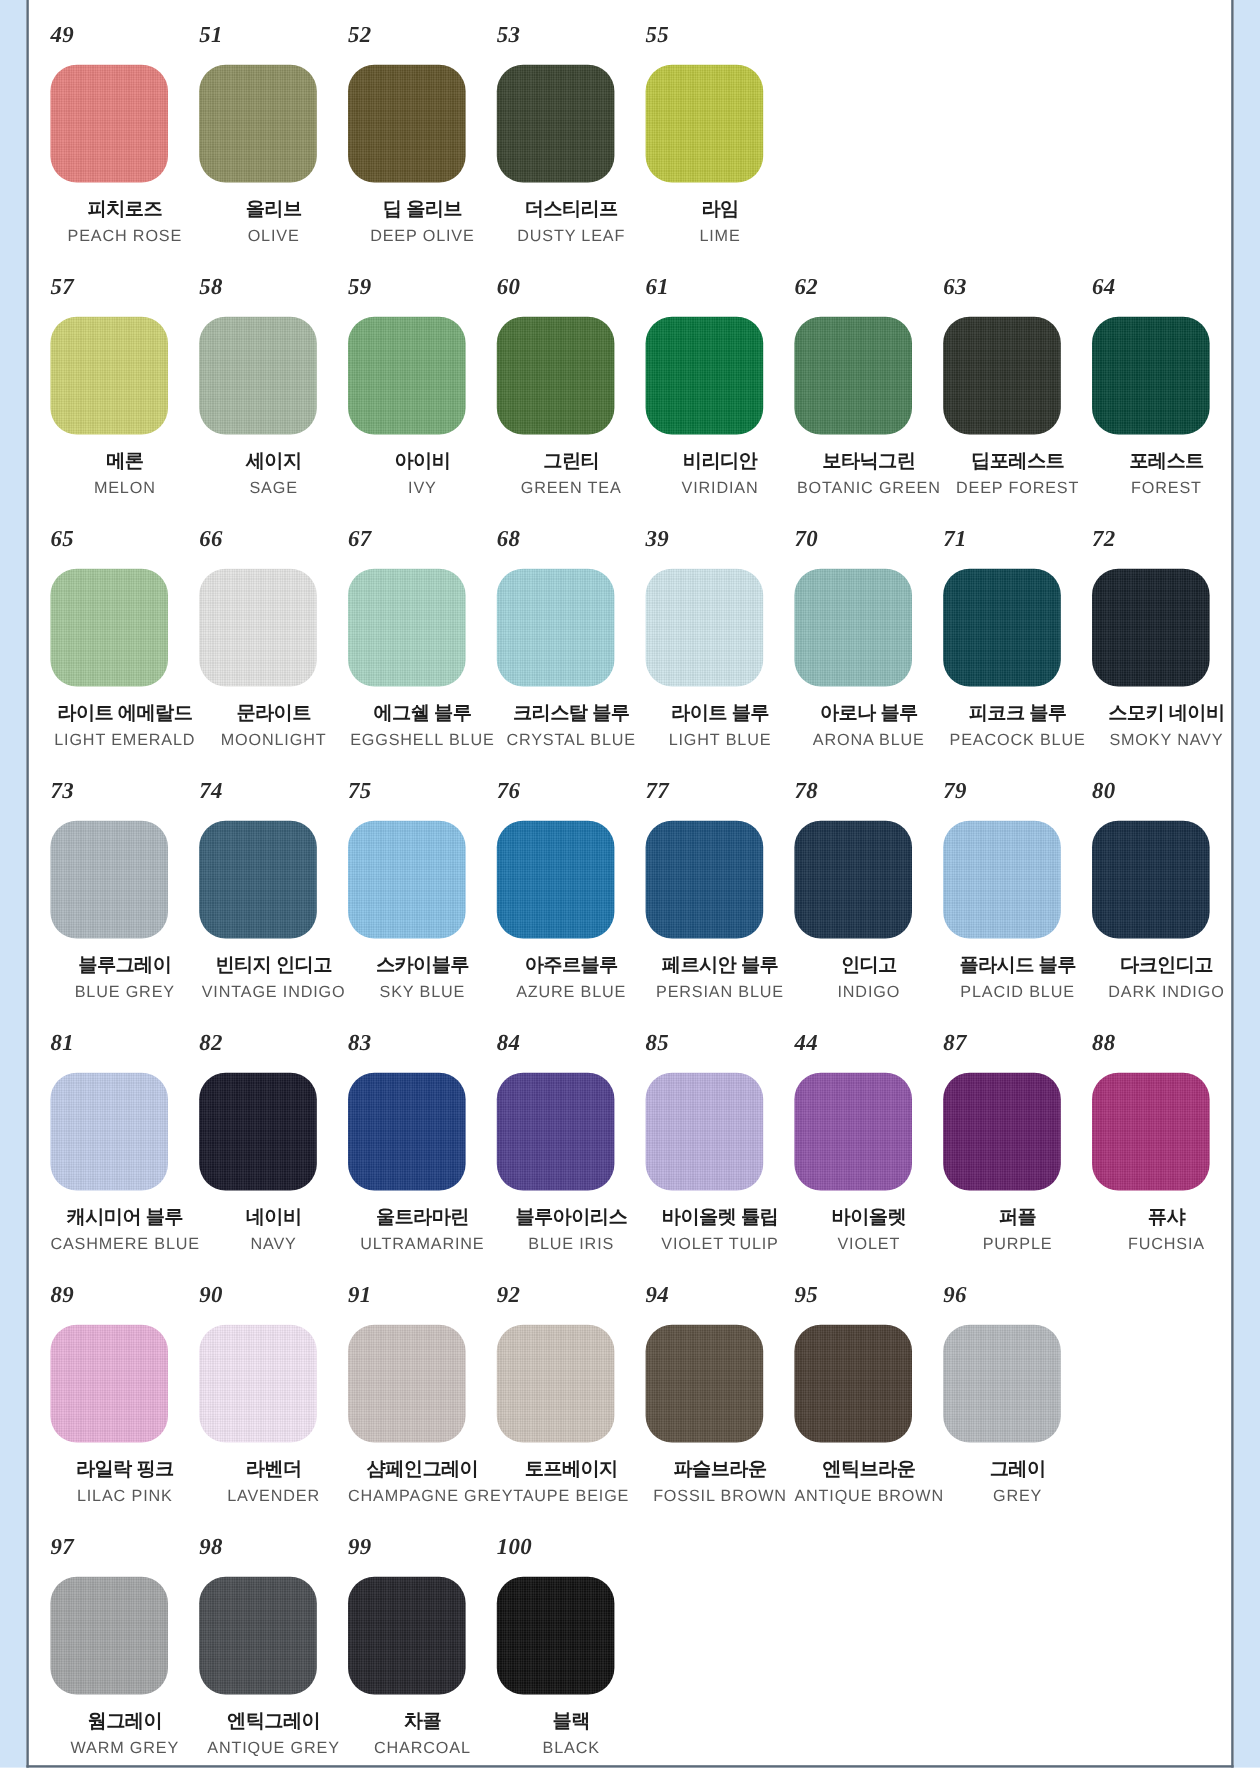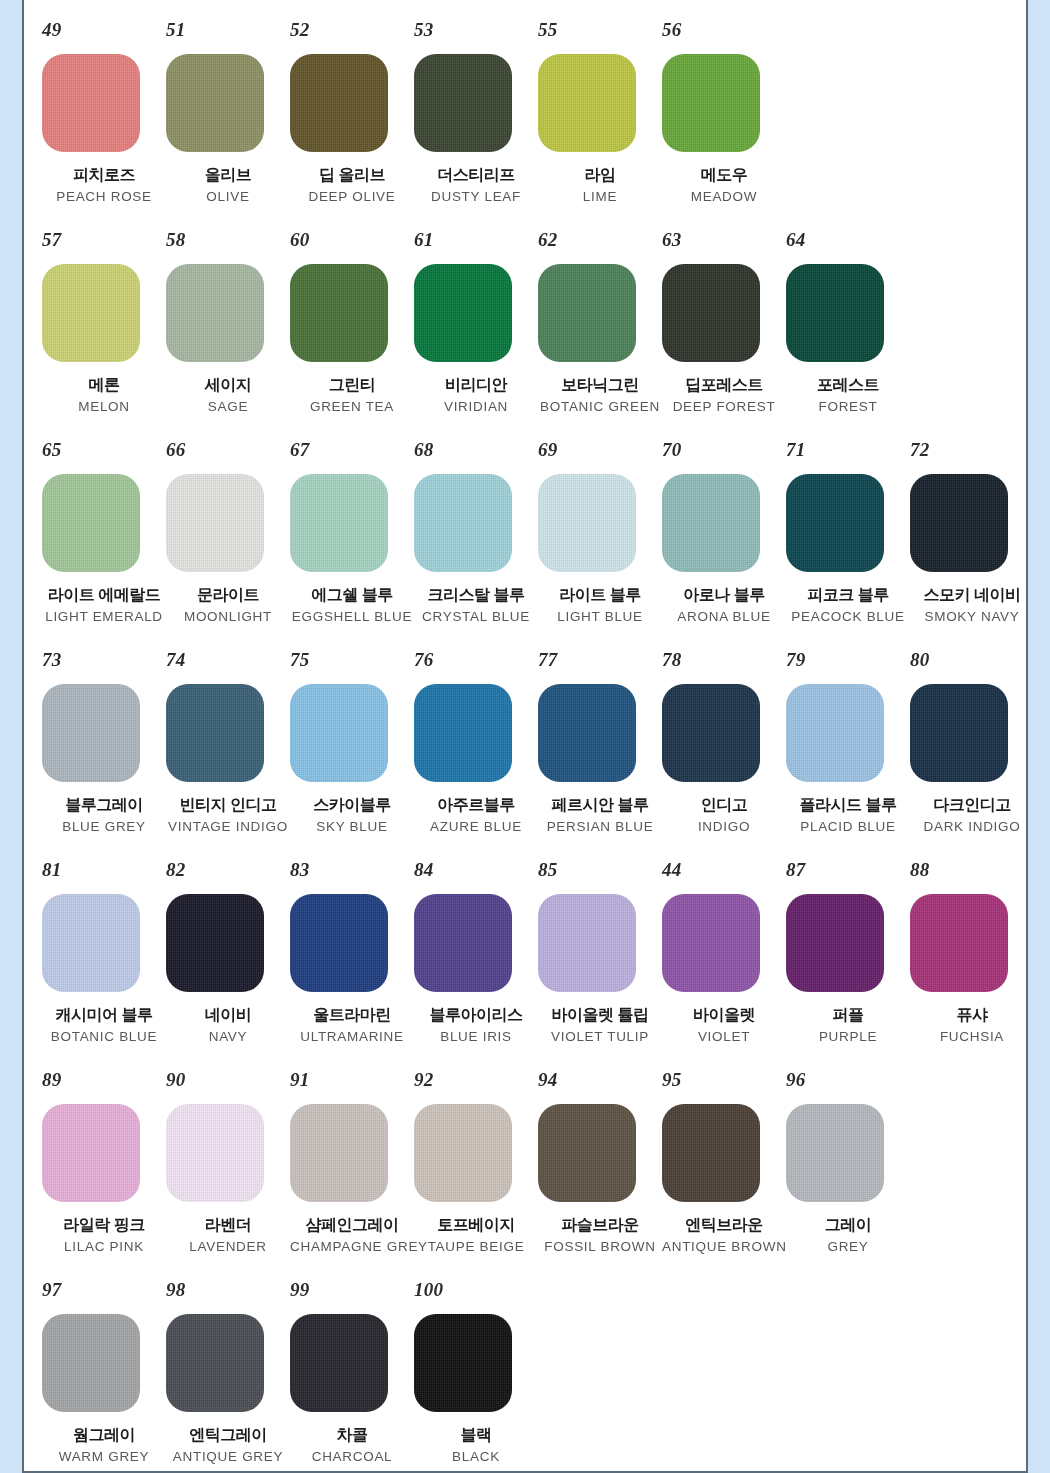--- a/index.html
+++ b/index.html
@@ -127,41 +127,41 @@
           <div class="swatch-chip" style="background-color: rgb(59, 69, 49);"></div>
           <div class="swatch-name-ko">더스티리프</div>
           <div class="swatch-name-en">DUSTY LEAF</div>
         </div>
         <div class="swatch-cell">
           <div class="swatch-num">55</div>
           <div class="swatch-chip" style="background-color: rgb(188, 198, 66);"></div>
           <div class="swatch-name-ko">라임</div>
           <div class="swatch-name-en">LIME</div>
         </div>
-        <div class="swatch-cell">
-          <div class="swatch-num">56</div>
-          <div class="swatch-chip" style="background-color: rgb(104, 168, 58);"></div>
-          <div class="swatch-name-ko">메도우</div>
-          <div class="swatch-name-en">MEADOW</div>
-        </div>
       </div>
       <div class="swatch-row">
         <div class="swatch-cell">
           <div class="swatch-num">57</div>
           <div class="swatch-chip" style="background-color: rgb(204, 209, 115);"></div>
           <div class="swatch-name-ko">메론</div>
           <div class="swatch-name-en">MELON</div>
         </div>
         <div class="swatch-cell">
           <div class="swatch-num">58</div>
           <div class="swatch-chip" style="background-color: rgb(167, 184, 163);"></div>
           <div class="swatch-name-ko">세이지</div>
           <div class="swatch-name-en">SAGE</div>
         </div>
         <div class="swatch-cell">
+          <div class="swatch-num">59</div>
+          <div class="swatch-chip" style="background-color: rgb(118, 171, 119);"></div>
+          <div class="swatch-name-ko">아이비</div>
+          <div class="swatch-name-en">IVY</div>
+        </div>
+        <div class="swatch-cell">
           <div class="swatch-num">60</div>
           <div class="swatch-chip" style="background-color: rgb(74, 114, 56);"></div>
           <div class="swatch-name-ko">그린티</div>
           <div class="swatch-name-en">GREEN TEA</div>
         </div>
         <div class="swatch-cell">
           <div class="swatch-num">61</div>
           <div class="swatch-chip" style="background-color: rgb(6, 118, 61);"></div>
           <div class="swatch-name-ko">비리디안</div>
           <div class="swatch-name-en">VIRIDIAN</div>
@@ -204,21 +204,21 @@
           <div class="swatch-name-ko">에그쉘 블루</div>
           <div class="swatch-name-en">EGGSHELL BLUE</div>
         </div>
         <div class="swatch-cell">
           <div class="swatch-num">68</div>
           <div class="swatch-chip" style="background-color: rgb(160, 210, 217);"></div>
           <div class="swatch-name-ko">크리스탈 블루</div>
           <div class="swatch-name-en">CRYSTAL BLUE</div>
         </div>
         <div class="swatch-cell">
-          <div class="swatch-num">69</div>
+          <div class="swatch-num">39</div>
           <div class="swatch-chip" style="background-color: rgb(206, 228, 234);"></div>
           <div class="swatch-name-ko">라이트 블루</div>
           <div class="swatch-name-en">LIGHT BLUE</div>
         </div>
         <div class="swatch-cell">
           <div class="swatch-num">70</div>
           <div class="swatch-chip" style="background-color: rgb(143, 188, 185);"></div>
           <div class="swatch-name-ko">아로나 블루</div>
           <div class="swatch-name-en">ARONA BLUE</div>
         </div>
@@ -283,21 +283,21 @@
           <div class="swatch-chip" style="background-color: rgb(25, 47, 70);"></div>
           <div class="swatch-name-ko">다크인디고</div>
           <div class="swatch-name-en">DARK INDIGO</div>
         </div>
       </div>
       <div class="swatch-row">
         <div class="swatch-cell">
           <div class="swatch-num">81</div>
           <div class="swatch-chip" style="background-color: rgb(191, 203, 232);"></div>
           <div class="swatch-name-ko">캐시미어 블루</div>
-          <div class="swatch-name-en">BOTANIC BLUE</div>
+          <div class="swatch-name-en">CASHMERE BLUE</div>
         </div>
         <div class="swatch-cell">
           <div class="swatch-num">82</div>
           <div class="swatch-chip" style="background-color: rgb(26, 26, 42);"></div>
           <div class="swatch-name-ko">네이비</div>
           <div class="swatch-name-en">NAVY</div>
         </div>
         <div class="swatch-cell">
           <div class="swatch-num">83</div>
           <div class="swatch-chip" style="background-color: rgb(31, 62, 128);"></div>

